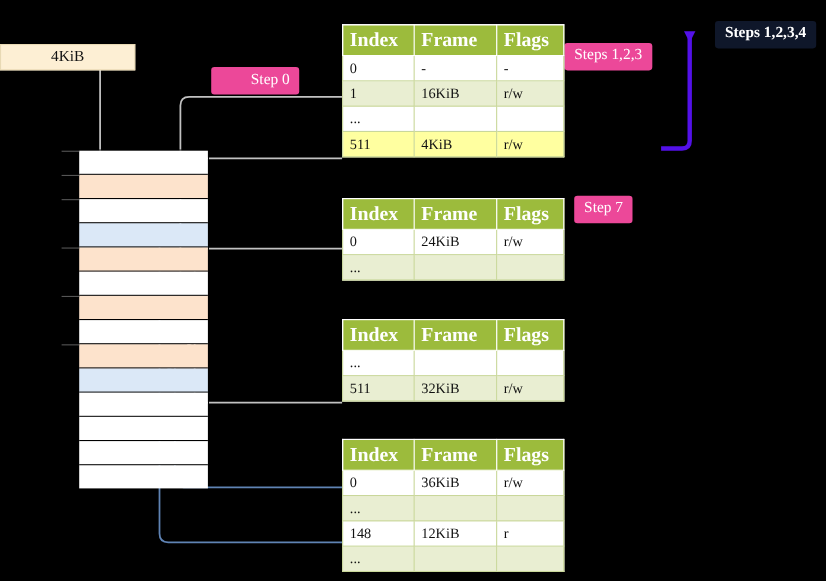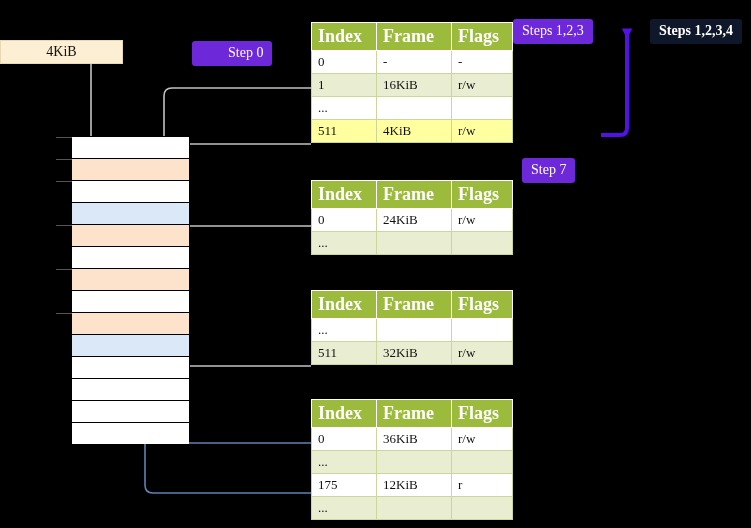--- a/index.html
+++ b/index.html
@@ -3,21 +3,21 @@
 <meta charset="utf-8">
 <style>
   html,body{margin:0;padding:0;background:#000;}
   body{width:751px;height:528px;position:relative;overflow:hidden;
        font-family:"Liberation Serif","DejaVu Serif",serif;}
   svg.wires{position:absolute;left:0;top:0;width:751px;height:528px;pointer-events:none;}
 
   
   .badge{position:absolute;color:#fff;font-size:14px;line-height:1;
          padding:5px 9px 6px 9px;border-radius:3px;white-space:nowrap;}
-  .badge.red{background:#6d28d9;}
+  .badge.red{background:#ec4899;margin-top:20px;}
   .badge.violet{background:#0f172a;font-weight:bold;}
 
   
   .kib-box{position:absolute;background:#fdefd4;border:1px solid #e8d9b4;
            color:#111;font-size:14px;text-align:center;line-height:22px;}
 
   
   #memcol{position:absolute;left:71px;top:136px;width:119px;height:279px;
           border:1px solid #000;box-sizing:border-box;}
   #memcol .cell{box-sizing:border-box;border-bottom:1px solid #000;width:100%;}
@@ -191,21 +191,21 @@
         <td class="col-i">0</td>
         <td class="col-f">36KiB</td>
         <td class="col-g">r/w</td>
       </tr>
       <tr class="even">
         <td class="col-i">...</td>
         <td class="col-f"></td>
         <td class="col-g"></td>
       </tr>
       <tr class="odd">
-        <td class="col-i">175</td>
+        <td class="col-i">148</td>
         <td class="col-f">12KiB</td>
         <td class="col-g">r</td>
       </tr>
       <tr class="even">
         <td class="col-i">...</td>
         <td class="col-f"></td>
         <td class="col-g"></td>
       </tr>
     </tbody>
   </table>

